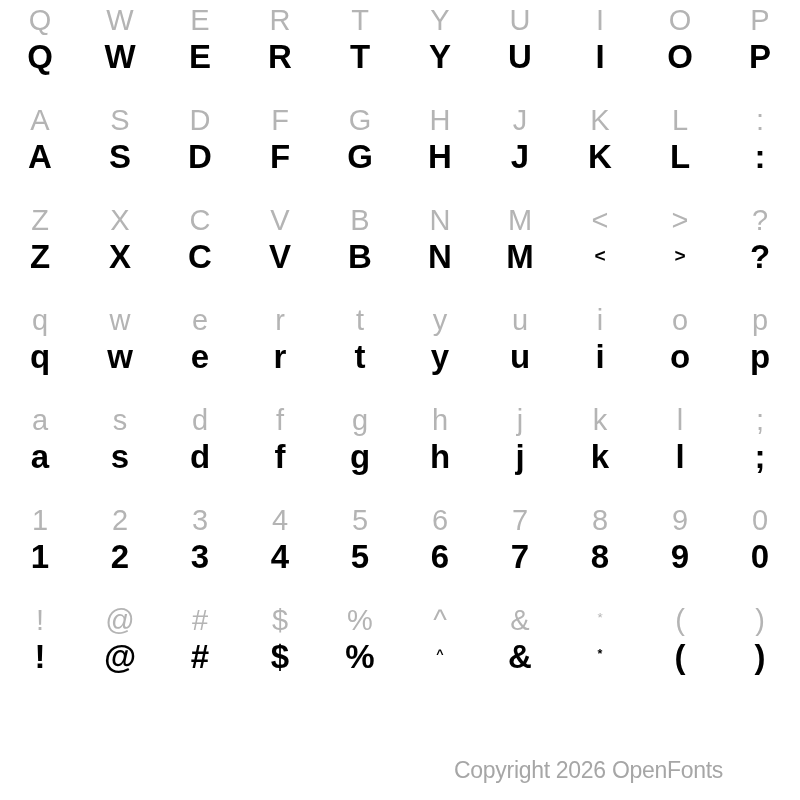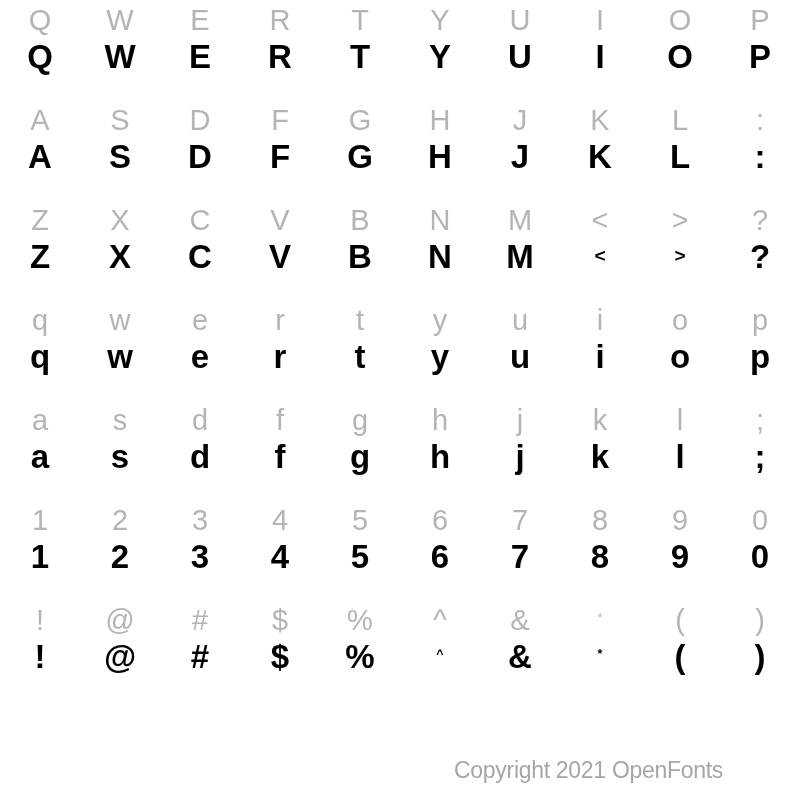--- a/index.html
+++ b/index.html
@@ -237,13 +237,13 @@
         <div class="cell"><span class="glyph">%</span></div>
         <div class="cell"><span class="glyph g-xs-top">^</span></div>
         <div class="cell"><span class="glyph">&amp;</span></div>
         <div class="cell"><span class="glyph g-xs-top">*</span></div>
         <div class="cell"><span class="glyph">(</span></div>
         <div class="cell"><span class="glyph">)</span></div>
       </div>
     </div>
   </div>
 
-<div class="footer">Copyright 2021 OpenFonts</div>
+<div class="footer">Copyright 2026 OpenFonts</div>
 
 </body></html>

